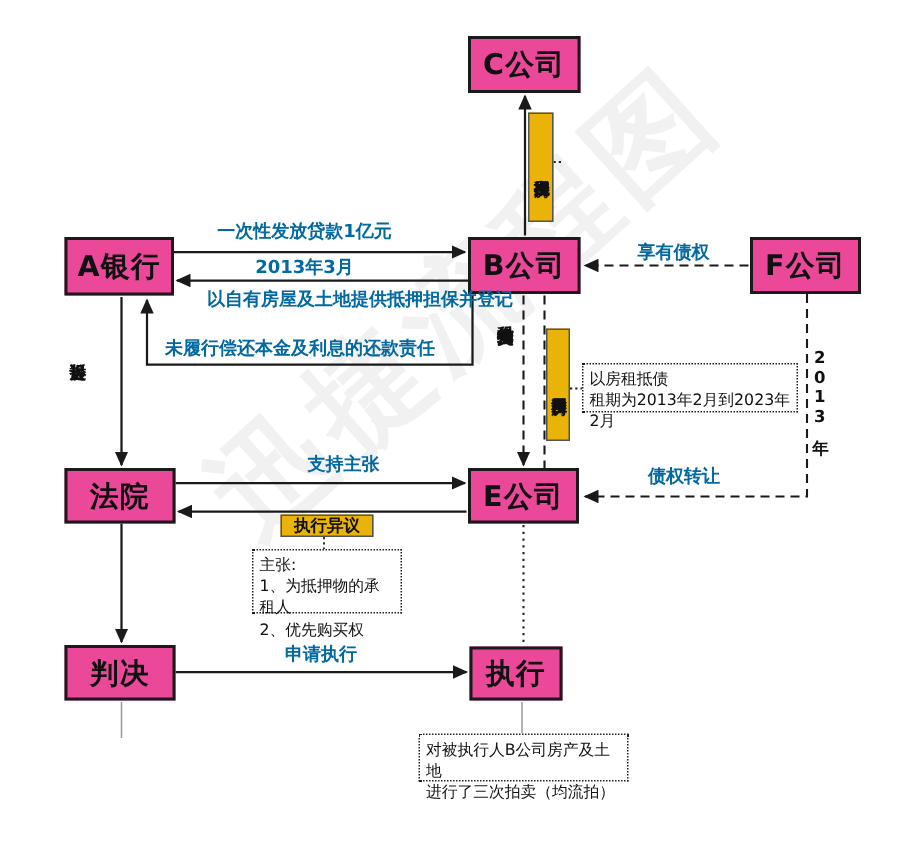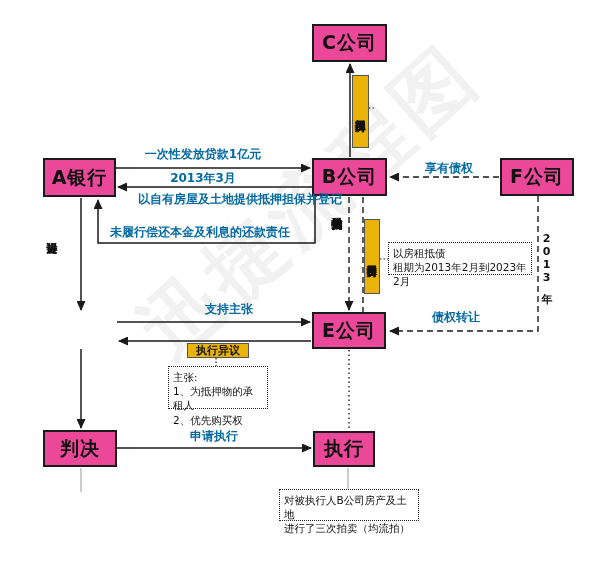--- a/index.html
+++ b/index.html
@@ -80,20 +80,21 @@
     <line x1="216" y1="358" x2="216" y2="366" stroke="#222" stroke-width="1.2" stroke-dasharray="1.5,2"></line>
 
     <line x1="81" y1="468" x2="81" y2="492" stroke="#999" stroke-width="1"></line>
     <line x1="348" y1="468" x2="348" y2="489" stroke="#999" stroke-width="1"></line>
   </svg>
 
   <div class="node" style="left:312px; top:24px;  width:75px; height:38px;">C公司</div>
   <div class="node" style="left:312px; top:158px; width:75px; height:38px;">B公司</div>
   <div class="node" style="left:500px; top:158px; width:74px; height:38px;">F公司</div>
   <div class="node" style="left:43px;  top:158px; width:73px; height:39px;">A银行</div>
+  <div class="node" style="left:43px;  top:312px; width:74px; height:37px;">法院</div>
   <div class="node" style="left:312px; top:312px; width:74px; height:37px;">E公司</div>
   <div class="node" style="left:43px;  top:430px; width:74px; height:37px;">判决</div>
   <div class="node" style="left:313px; top:431px; width:62px; height:36px;">执行</div>
 
   <div class="elabel" style="left:203px; top:146px;">一次性发放贷款1亿元</div>
   <div class="elabel" style="left:203px; top:170px;">2013年3月</div>
   <div class="elabel" style="left:213px; top:191px;margin-left:27px;">以自有房屋及土地提供抵押担保并登记</div>
   <div class="elabel" style="left:200px; top:224px;">未履行偿还本金及利息的还款责任</div>
   <div class="elabel" style="left:209px; top:301px;margin-left:20px;">支持主张</div>
   <div class="elabel" style="left:214px; top:428px;">申请执行</div>

